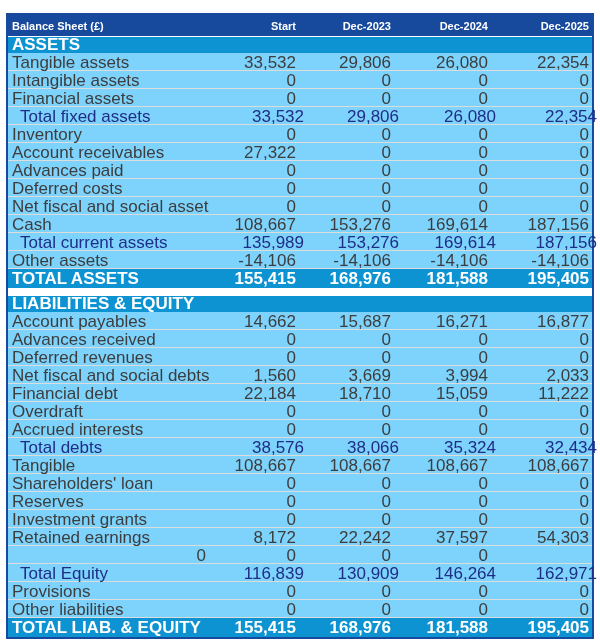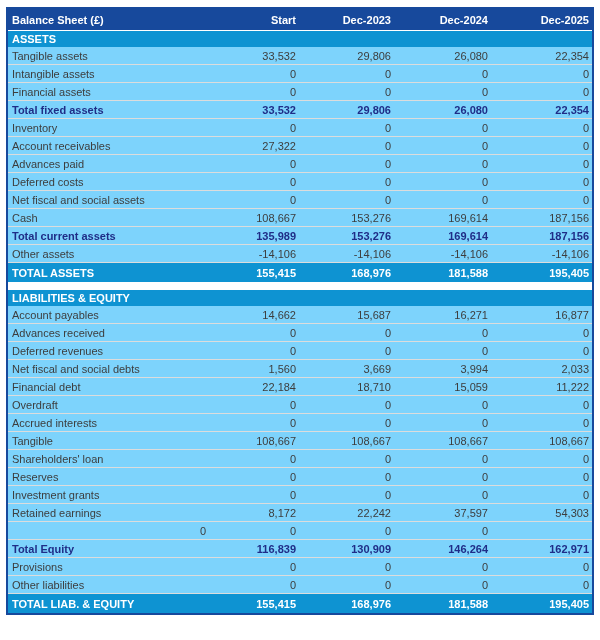--- a/index.html
+++ b/index.html
@@ -1,28 +1,28 @@
 <!DOCTYPE html>
 <html style="--navy: #17499c; --ltblue: #0e93d2; --total-text: #1f2d87; --body-text: #3d3d3d; --divider: #dcdcdc;"><head>
 <meta charset="utf-8">
 <style>
   * { margin:0; padding:0; box-sizing:border-box; }
   html,body { width:600px; height:640px; background:#ffffff; overflow:hidden;
     font-family:"Liberation Sans", sans-serif; }
-  #sheet { position:absolute; left:6px; top:7px; width:588px;
+  #sheet { position:absolute; left:6px; top:13px; width:588px;
     border:2px solid var(--navy); background:#fff; }
   .row { display:grid; grid-template-columns:201px 90px 95px 97px 101px;
-    align-items:center; font-size:11px; color:var(--body-text); }
+    align-items:center; font-size:17px; color:var(--body-text); }
   .cell-label { text-align:left; padding-left:4px; white-space:nowrap; overflow:hidden; }
   .cell-num { text-align:right; padding-right:3px; white-space:nowrap; }
   .header-row { background:var(--navy); color:#fff; font-weight:bold; height:22px;
     border-bottom:1px solid #fff; font-size:11px; }
   .section-row { background:var(--ltblue); color:#fff; font-weight:bold; height:16px; }
   .data-row { height:18px; box-shadow: inset 0 -1px 0 var(--divider); background:#7dd3fc; }
-  .data-row.subtotal { color:var(--total-text); font-weight:bold; }
+  .data-row.subtotal { color:var(--total-text); font-weight:normal;padding-left:8px; }
   .total-row { background:var(--ltblue); color:#fff; font-weight:bold; height:19px; box-shadow:none; }
   .gap-row { height:8px; background:#fff; }
 </style>
 </head>
 <body>
 
 <div id="sheet">
   <div class="row header-row">
     <div class="cell-label">Balance Sheet (£)</div>
   <div class="cell-num">Start</div>
@@ -171,20 +171,27 @@
         <div class="cell-num">0</div>
         <div class="cell-num">0</div>
       </div>
       <div class="row data-row">
         <div class="cell-label">Accrued interests</div>
         <div class="cell-num">0</div>
         <div class="cell-num">0</div>
         <div class="cell-num">0</div>
         <div class="cell-num">0</div>
       </div>
+      <div class="row data-row subtotal">
+        <div class="cell-label">Total debts</div>
+        <div class="cell-num">38,576</div>
+        <div class="cell-num">38,066</div>
+        <div class="cell-num">35,324</div>
+        <div class="cell-num">32,434</div>
+      </div>
       <div class="row data-row">
         <div class="cell-label">Tangible</div>
         <div class="cell-num">108,667</div>
         <div class="cell-num">108,667</div>
         <div class="cell-num">108,667</div>
         <div class="cell-num">108,667</div>
       </div>
       <div class="row data-row">
         <div class="cell-label">Shareholders' loan</div>
         <div class="cell-num">0</div>

